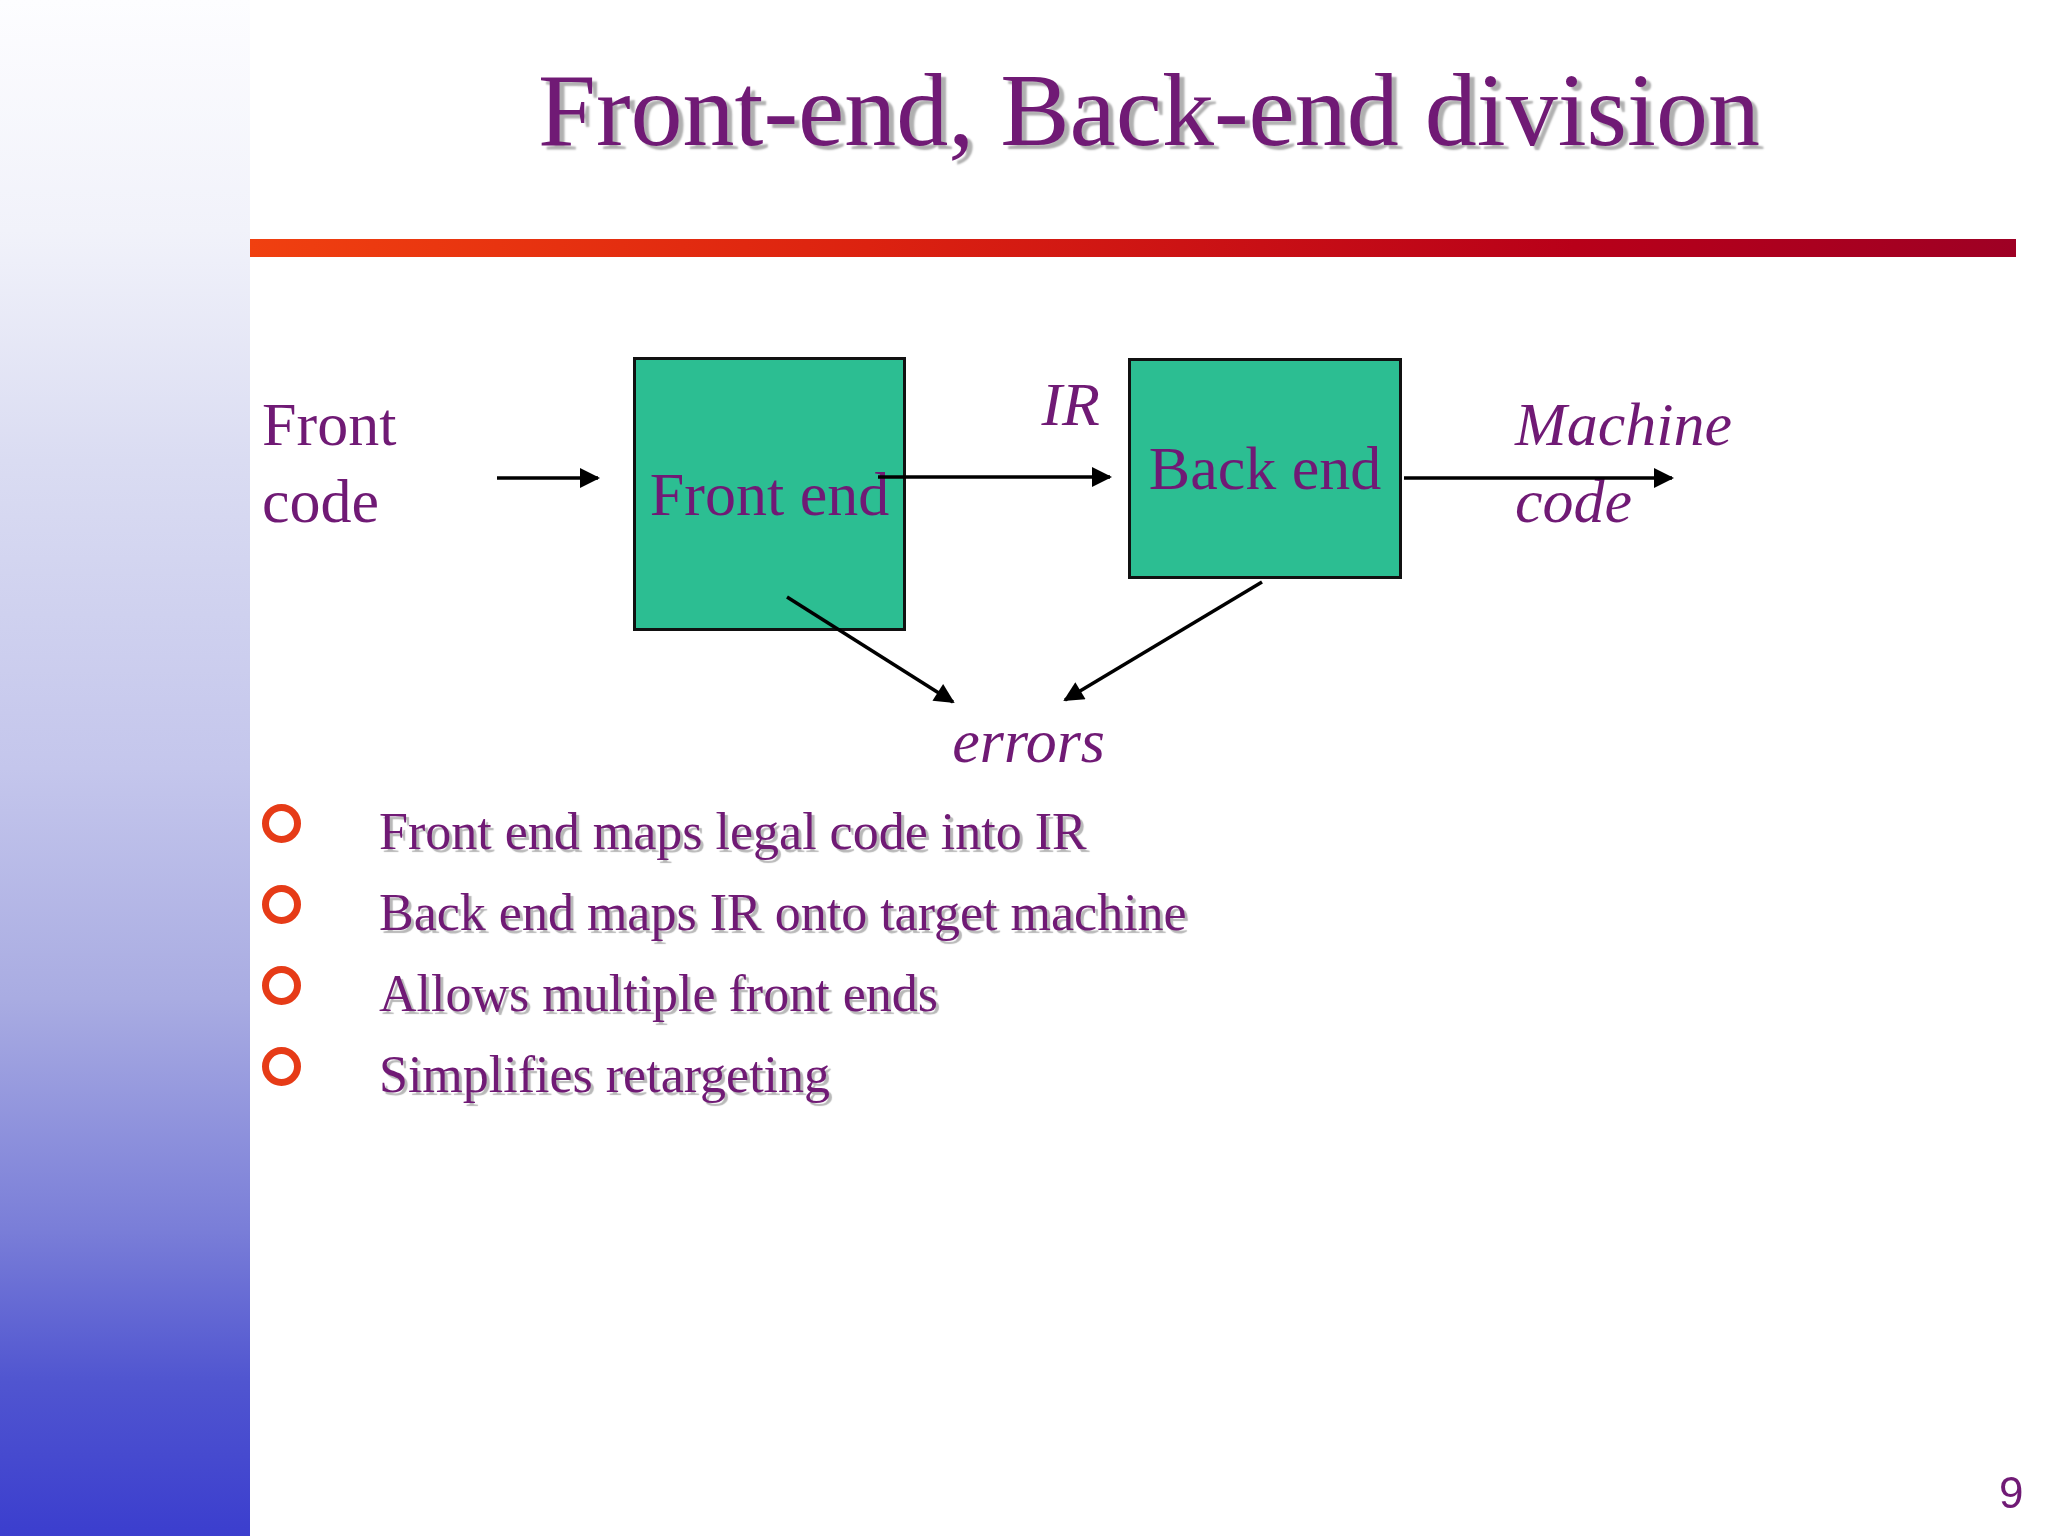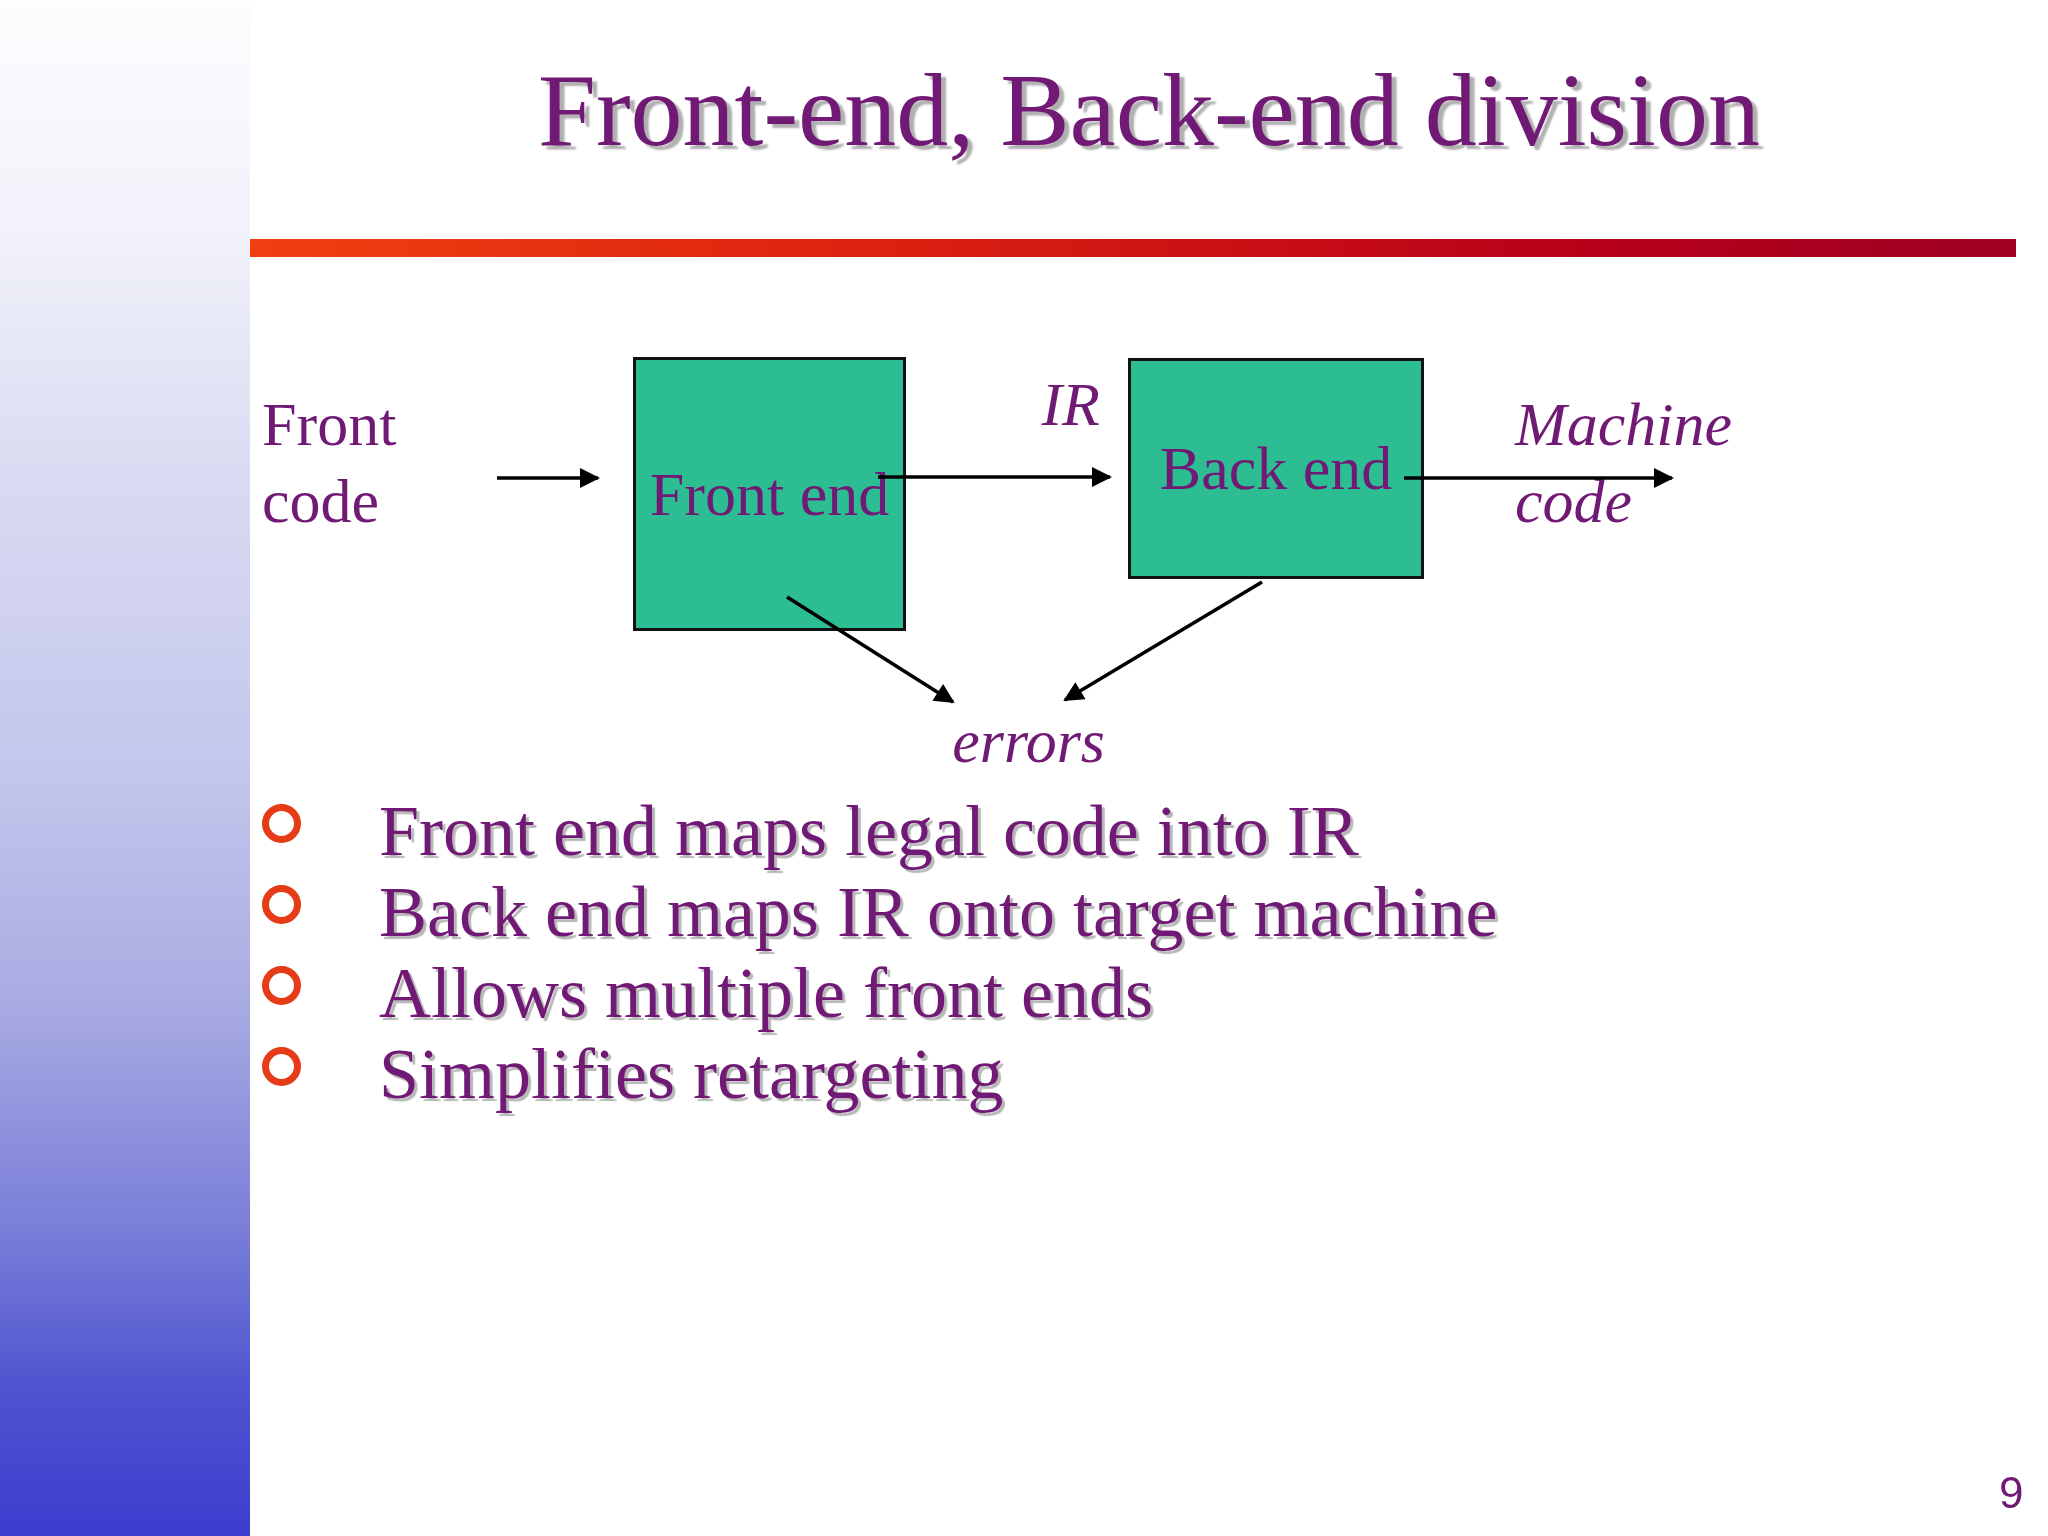--- a/index.html
+++ b/index.html
@@ -63,21 +63,21 @@
   .bullet-row{display:flex;align-items:center;height:81px;}
   .ring{
     flex:0 0 auto;
     width:25px;height:25px;
     border:7px solid var(--bullet-ring,#e63b17);
     border-radius:50%;
     margin-right:78px;
     margin-top:-8px;
   }
   .bullet-text{
-    font-size:72px;white-space:nowrap;
+    font-size:52px;white-space:nowrap;
     text-shadow:3px 3px 1px #b8b8b8;
     margin-top:8px;
   }
   
   .page-number{
     position:absolute;left:1999px;top:1468px;
     font-family:"Liberation Sans","DejaVu Sans",sans-serif;
     font-size:44px;
   }
 </style>
@@ -96,21 +96,21 @@
     <div>Front</div>
     <div>code</div>
   </div>
 
   <div class="pbox" style="left:600px;top:357px;height:274px;margin-left:33px;">
     <span>Front end</span>
   </div>
 
   <div class="dlabel center" style="left:900px;top:366px;width:200px;">IR</div>
 
-  <div class="pbox" style="left:1128px;top:358px;width:296px;">
+  <div class="pbox" style="left:1128px;top:358px;width:274px;">
     <span>Back end</span>
   </div>
 
   <div class="dlabel" style="left:1515px;top:386px;font-style:italic;">
     <div>Machine</div>
     <div>code</div>
   </div>
 
   <div class="dlabel center" style="left:905px;top:703px;width:200px;">errors</div>
 

